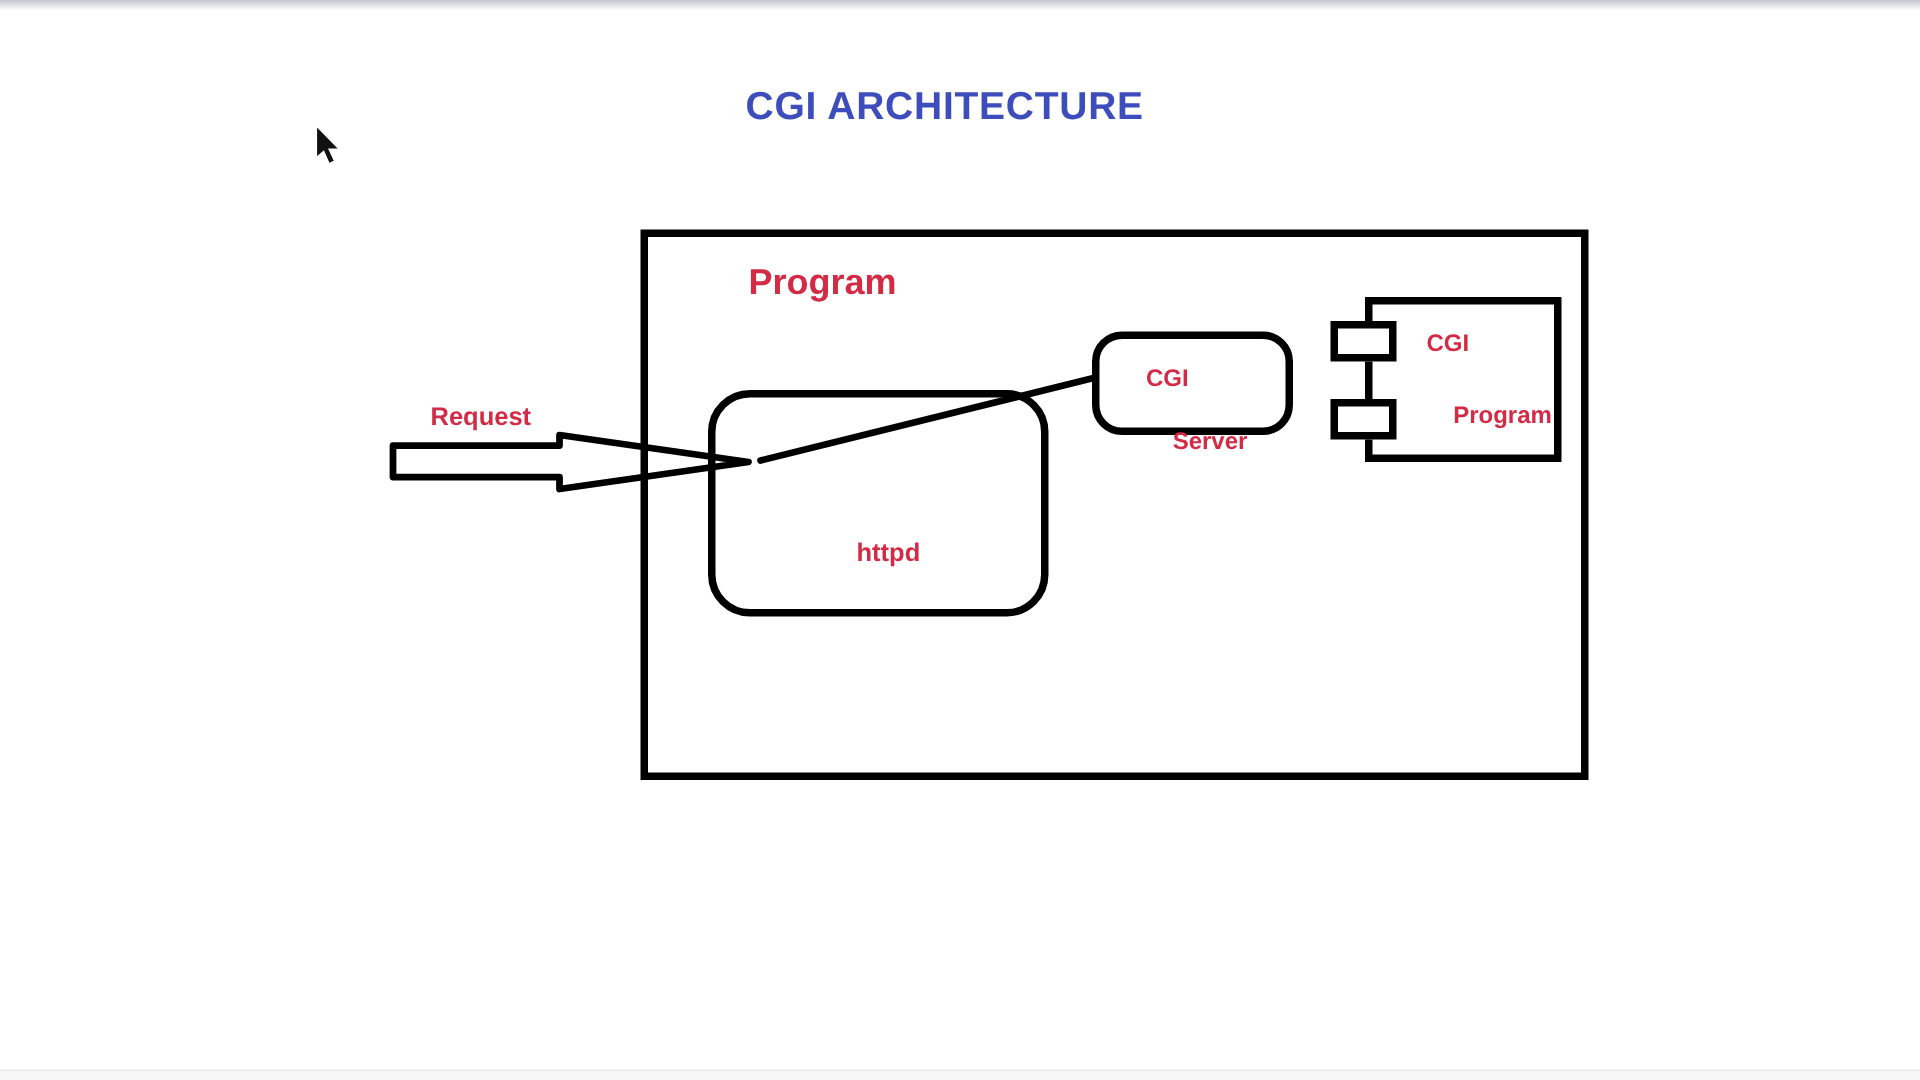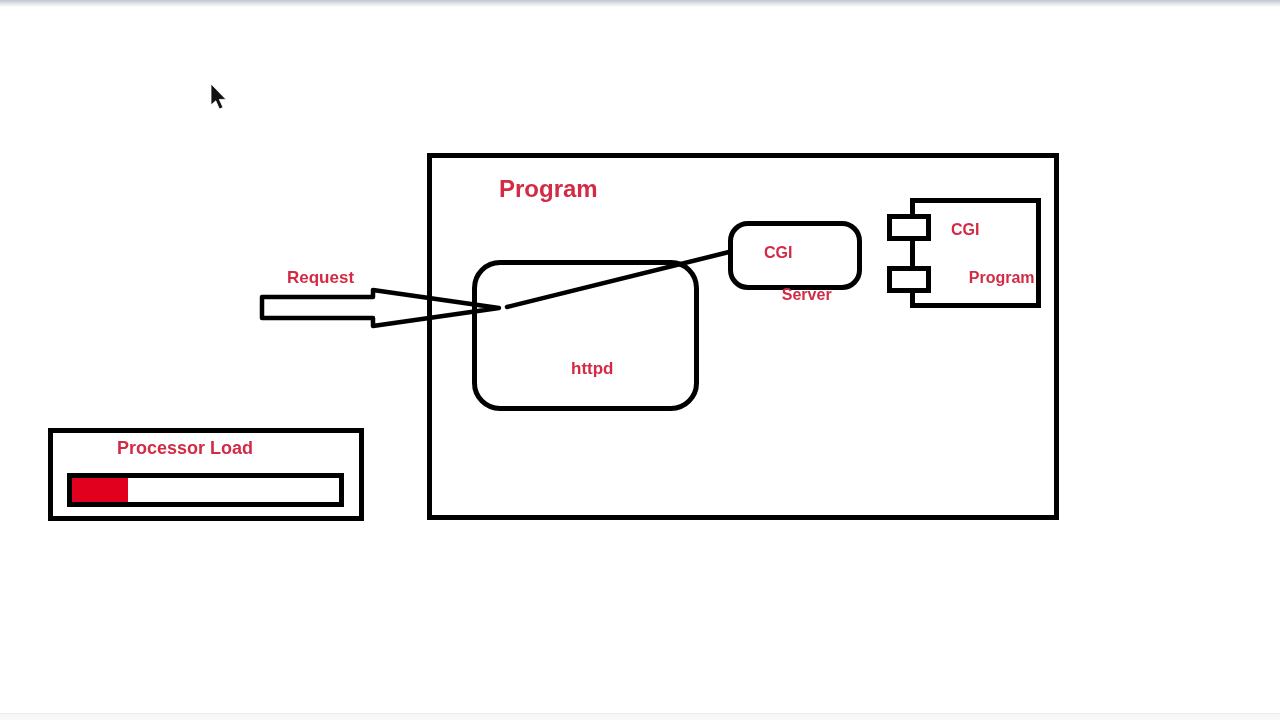--- a/index.html
+++ b/index.html
@@ -46,20 +46,21 @@
   .proc-fill{height:100%;width:21%;background:var(--progress-red);}
   .cursor{position:absolute;left:210px;top:84px;z-index:10;}
 </style>
 </head>
 <body>
 
 <div class="stage">
 
   <div class="edge-top"></div>
 
+  <h1 class="page-title">CGI ARCHITECTURE</h1>
 
   <svg class="svg-underlay" width="1280" height="720" viewBox="0 0 1280 720">
     <polygon points="262,297 373,297 373,290 499,308 373,326 373,318 262,318" fill="#ffffff" stroke="#000000" stroke-width="4.5" stroke-linejoin="round"></polygon>
   </svg>
 
   <div class="box server-box"></div>
   <span class="red-label server-label">Program</span>
 
   <div class="box httpd-box"></div>
   <span class="red-label httpd-label">httpd</span>
@@ -73,25 +74,19 @@
   <div class="box cgiprog-tab t2"></div>
   <span class="red-label cgiprog-text"><span>CGI</span><br>
     <span>Program</span></span>
 
   <span class="red-label request-label">Request</span>
 
   <svg class="svg-overlay" width="1280" height="720" viewBox="0 0 1280 720">
     <line x1="507" y1="307" x2="729" y2="252" stroke="#000000" stroke-width="4.5" stroke-linecap="round"></line>
   </svg>
 
-  <div class="box proc-box">
-    <span class="red-label proc-label">Processor Load</span>
-    <div class="proc-track">
-      <div class="proc-fill" style="width: 21%;"></div>
-    </div>
-  </div>
 
   <svg class="cursor" width="18" height="27" viewBox="0 0 18 27">
     <polygon points="1,0 1,21 5.8,16.8 9.4,25 13,23.4 9.3,15.4 16,15.4" fill="#111111" stroke="#ffffff" stroke-width="0.8"></polygon>
   </svg>
 
   <div class="edge-bottom"></div>
 </div>
 
 </body></html>

